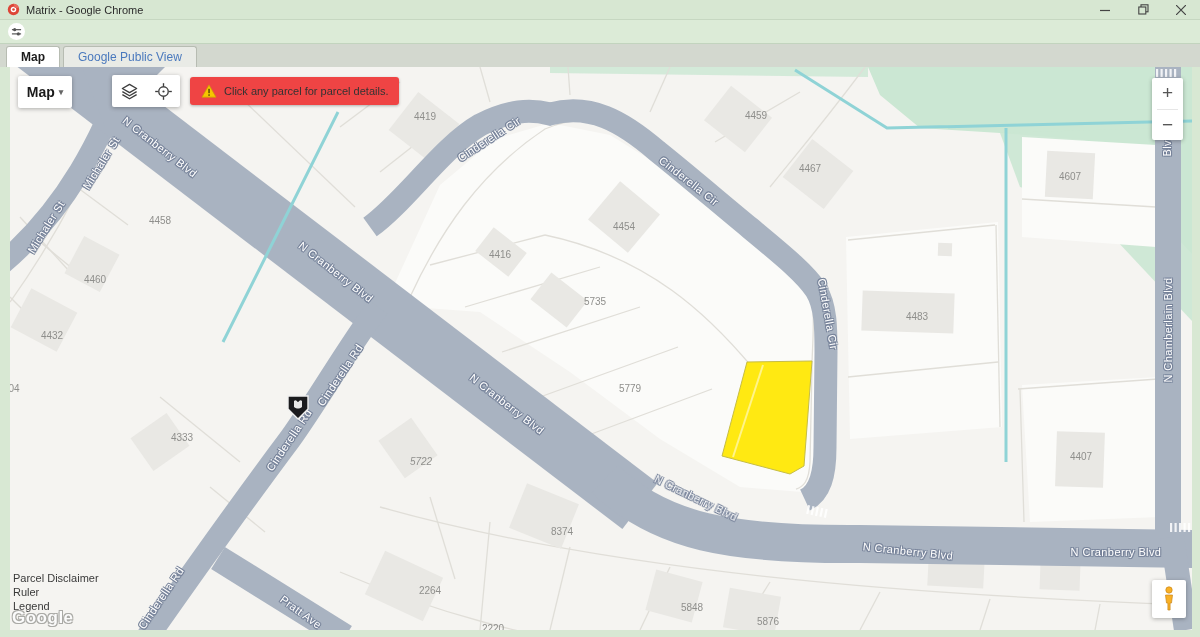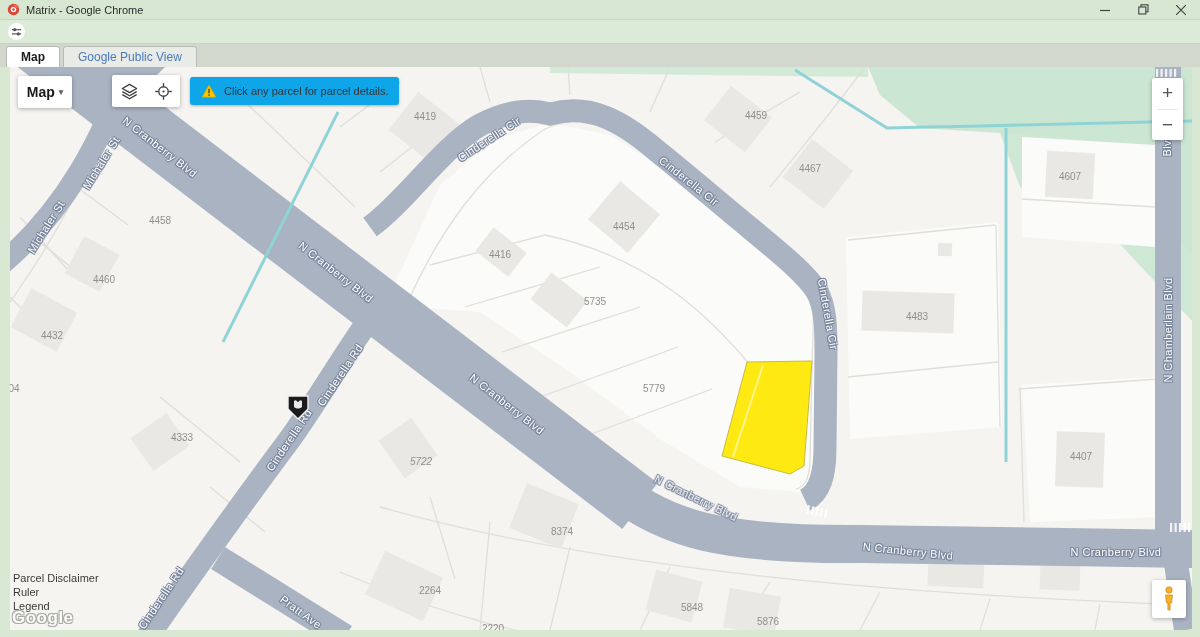--- a/index.html
+++ b/index.html
@@ -34,21 +34,21 @@
   .parcel-num{position:absolute;white-space:nowrap;font-size:10px;color:#8f8f8c;transform:translate(-50%,-50%);pointer-events:none;z-index:2}
   .marker{position:absolute;left:276px;top:327px;width:24px;height:27px;z-index:4}
   
   .mapbtn{position:absolute;left:8px;top:9px;width:54px;height:32px;background:#fff;border:none;border-radius:2px;
     box-shadow:0 1px 4px rgba(0,0,0,.3);font-family:"Liberation Sans",sans-serif;font-size:14px;font-weight:bold;color:#1a1a1a;
     display:flex;align-items:center;justify-content:center;gap:4px;z-index:6;cursor:pointer}
   .mapbtn .caret{font-size:9px;color:#666}
   .toolpanel{position:absolute;left:102px;top:8px;width:68px;height:32px;background:#fff;border-radius:2px;
     box-shadow:0 1px 4px rgba(0,0,0,.3);display:flex;align-items:center;justify-content:space-around;z-index:6}
   .toolpanel .tool{width:26px;height:26px;display:flex;align-items:center;justify-content:center;cursor:pointer}
-  .warnbox{position:absolute;left:180px;top:10px;height:28px;background:#0ea5e9;border-radius:3px;
+  .warnbox{position:absolute;left:180px;top:10px;height:28px;background:#ef4444;border-radius:3px;
     box-shadow:0 1px 3px rgba(0,0,0,.28);display:flex;align-items:center;padding:0 11px;gap:7px;z-index:6}
   .warnbox .wtext{font-size:11px;color:#333}
   .zoomctrl{position:absolute;left:1142px;top:11px;width:31px;height:62px;background:#fff;border-radius:2px;
     box-shadow:0 1px 4px rgba(0,0,0,.3);display:flex;flex-direction:column;z-index:6}
   .zoomctrl .zbtn{flex:1;display:flex;align-items:center;justify-content:center;font-size:19px;color:#565656;cursor:pointer}
   .zoomctrl .zdiv{height:1px;background:#e6e6e6;margin:0 5px}
   .pegman{position:absolute;left:1142px;top:513px;width:34px;height:38px;background:#fff;border-radius:2px;
     box-shadow:0 1px 4px rgba(0,0,0,.3);display:flex;align-items:center;justify-content:center;z-index:6;cursor:pointer}
   .overlay-links{position:absolute;left:3px;top:505px;z-index:6;line-height:13px}
   .overlay-links .olink{font-size:11px;color:#3a3a3a;cursor:pointer;display:block;padding-bottom:1px}
@@ -321,25 +321,25 @@
       <span class="road-label" style="left: 291px; top: 545px; transform: translate(-50%, -50%) rotate(36deg);">Pratt Ave</span>
       <span class="road-label" style="left: 1158px; top: 263px; transform: translate(-50%, -50%) rotate(-90deg);">N Chamberlain Blvd</span>
       <span class="road-label" style="left: 1157px; top: 78px; transform: translate(-50%, -50%) rotate(-90deg);">Blvd</span>
       <span class="parcel-num" style="left: 415px; top: 49px;">4419</span>
       <span class="parcel-num" style="left: 746px; top: 48px;">4459</span>
       <span class="parcel-num" style="left: 800px; top: 101px;">4467</span>
       <span class="parcel-num" style="left: 1060px; top: 109px;">4607</span>
       <span class="parcel-num" style="left: 150px; top: 153px;">4458</span>
       <span class="parcel-num" style="left: 614px; top: 159px; text-align: right;">4454</span>
       <span class="parcel-num" style="left: 490px; top: 187px;">4416</span>
-      <span class="parcel-num" style="left: 85px; top: 212px; margin-left: 9px;">4460</span>
+      <span class="parcel-num" style="left: 85px; top: 212px;">4460</span>
       <span class="parcel-num" style="left: 553px; top: 234px; margin-left: 32px;">5735</span>
       <span class="parcel-num" style="left: 907px; top: 249px;">4483</span>
       <span class="parcel-num" style="left: 42px; top: 268px;">4432</span>
-      <span class="parcel-num" style="left: 620px; top: 321px; margin-left: 24px;">5779</span>
+      <span class="parcel-num" style="left: 620px; top: 321px;">5779</span>
       <span class="parcel-num" style="left: 172px; top: 370px;">4333</span>
       <span class="parcel-num" style="left: 1071px; top: 389px;">4407</span>
       <span class="parcel-num" style="left: 411px; top: 394px; font-style: italic;">5722</span>
       <span class="parcel-num" style="left: 552px; top: 464px;">8374</span>
       <span class="parcel-num" style="left: 420px; top: 523px;">2264</span>
       <span class="parcel-num" style="left: 682px; top: 540px;">5848</span>
       <span class="parcel-num" style="left: 758px; top: 554px;">5876</span>
       <span class="parcel-num" style="left: 483px; top: 561px;">2220</span>
       <span class="parcel-num" style="left: 4px; top: 321px;">04</span>
     </div>

